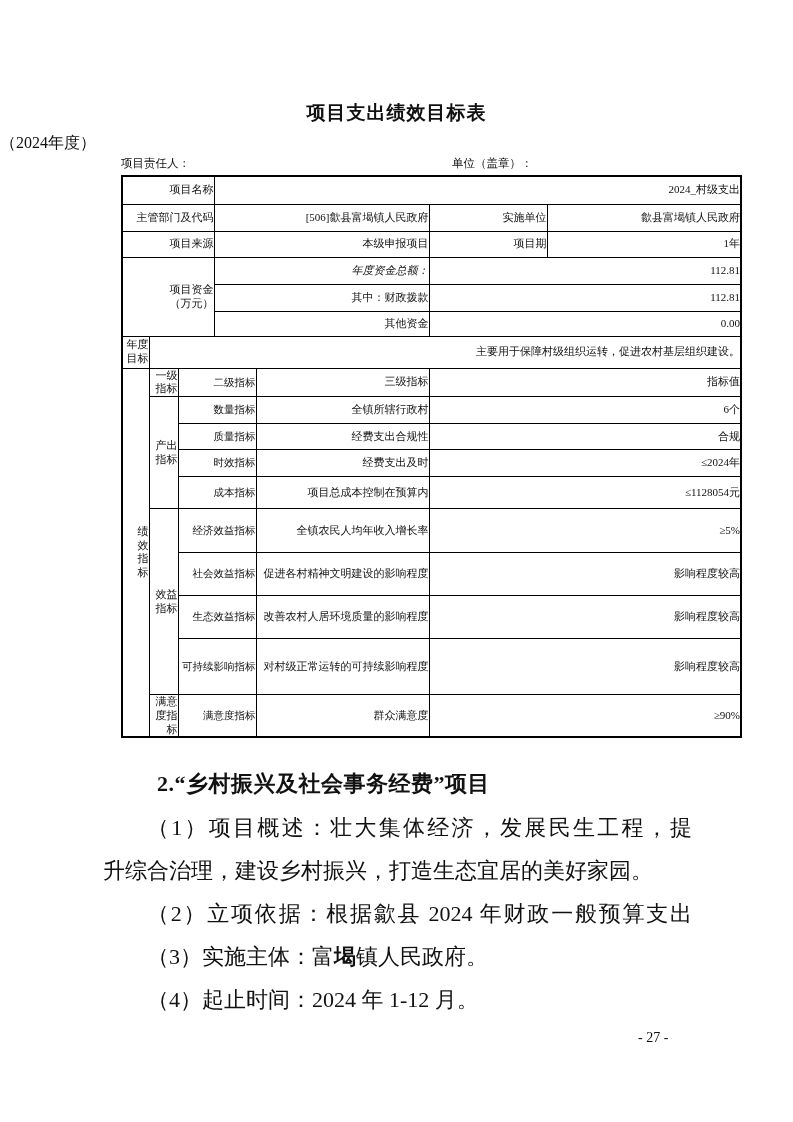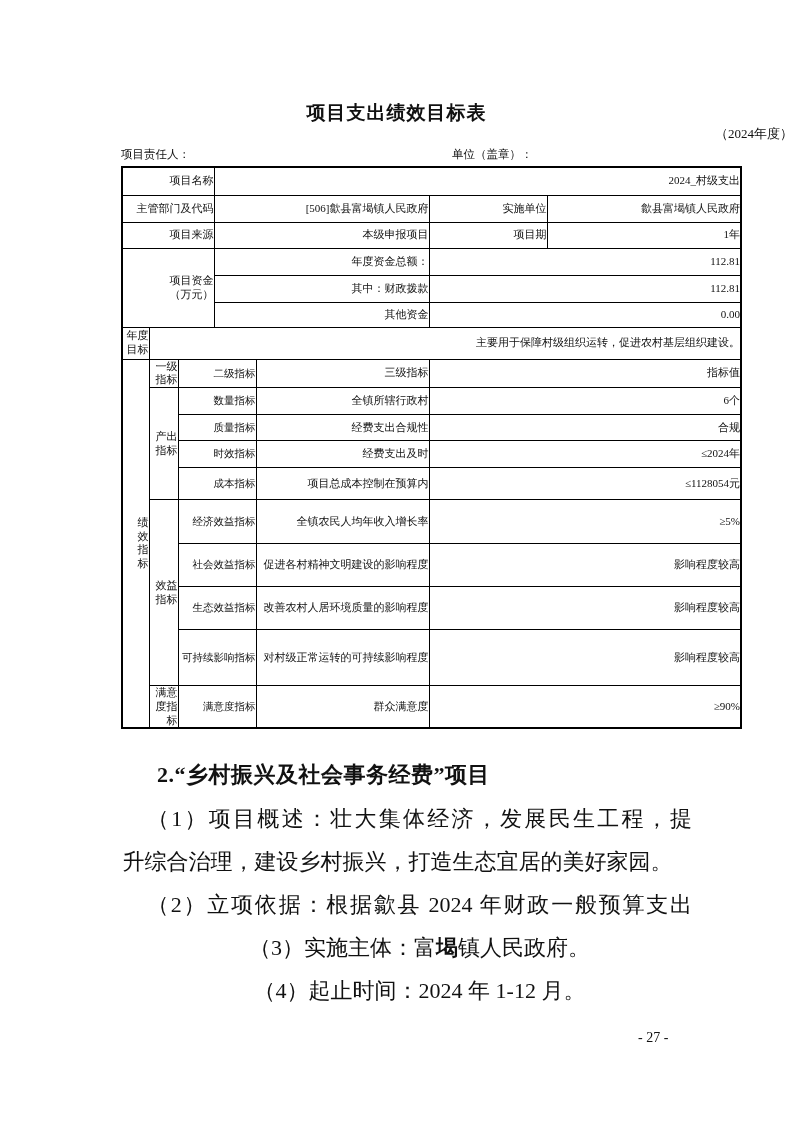--- a/index.html
+++ b/index.html
@@ -5,44 +5,44 @@
   html,body{margin:0;padding:0;}
   body{
     width:793px;height:1122px;background:#ffffff;color:#111;
     font-family:"Liberation Serif","DejaVu Serif",serif;
     position:relative;overflow:hidden;
   }
   .title{
     padding-top:100px;text-align:center;font-size:19px;font-weight:bold;
     letter-spacing:1px;line-height:26px;
   }
-  .subtitle{margin-top:0;text-align:right;font-size:13px;line-height:15px;}
+  .subtitle{margin-top:9px;text-align:left;font-size:16px;line-height:15px;}
   .meta-row{position:relative;height:15px;margin-top:6px;font-size:11.5px;}
   .meta-left{position:absolute;left:121px;top:0;}
   .meta-right{position:absolute;left:452px;top:0;}
   table.main{
     border-collapse:collapse;table-layout:fixed;width:619px;
     margin:4px 0 0 121px;font-size:11px;border:2px solid #000;
   }
   table.main td{
     border:1px solid #000;text-align:right;vertical-align:middle;
     padding:0;line-height:1.25;white-space:pre-line;overflow:hidden;
   }
-  td.fund1{text-align:left;padding-left:8px;}
+  td.fund1{text-align:left;padding-left:8px;font-style:italic;}
   td.fund2{text-align:left;padding-left:15px;}
   td.fund3{text-align:left;padding-left:45px;}
   td.num{text-align:right;padding-right:8px;}
   td.goal{text-align:left;padding-left:5px;}
   td.l2col{font-size:10.5px;}
   .section-heading{
     margin:31px 0 0 103px;width:600px;font-size:22px;font-weight:bold;
     text-indent:54px;line-height:30px;letter-spacing:0.5px;
   }
   .body-text{margin:7px 0 0 103px;width:589px;font-size:22px;}
-  .bline{line-height:43px;text-align:center;}
+  .bline{line-height:43px;}
   .bline.just{text-align:justify;text-align-last:justify;}
   .bline.ind{text-indent:44px;}
   .bold-char{font-weight:bold;}
   .page-number{position:absolute;top:1030px;left:638px;font-size:14px;}
 </style>
 </head>
 <body>
 
 <div class="title">项目支出绩效目标表</div>
 <div class="subtitle">（2024年度）</div>

